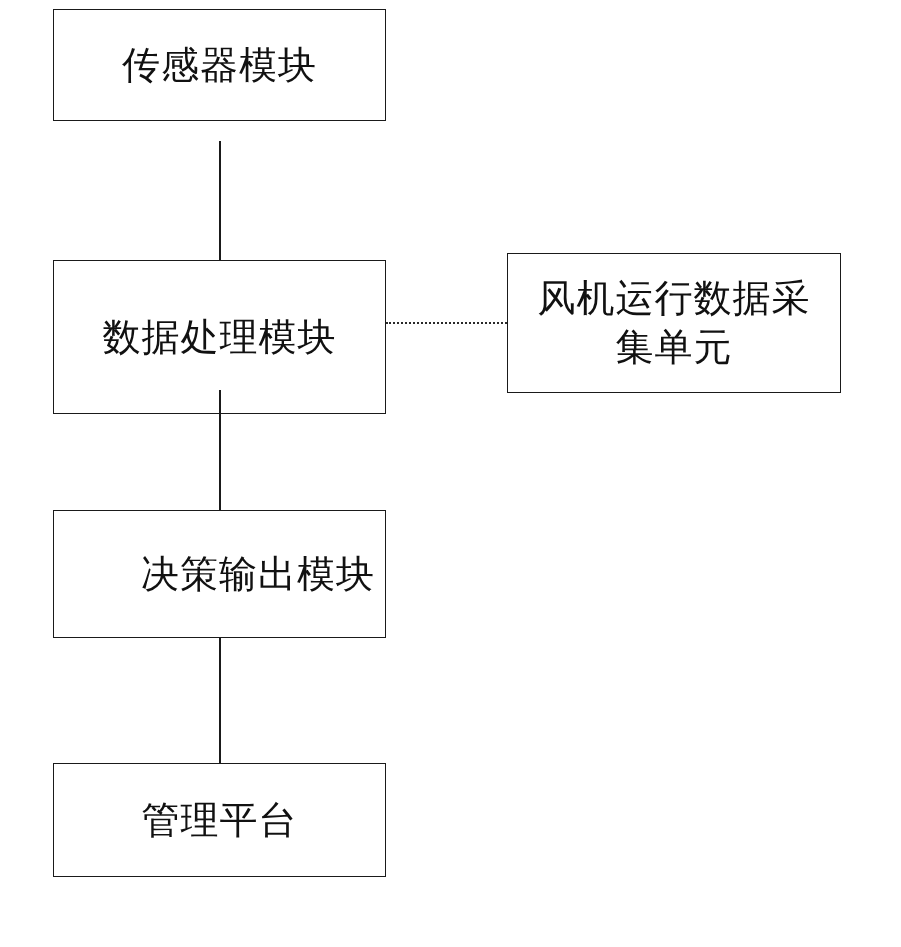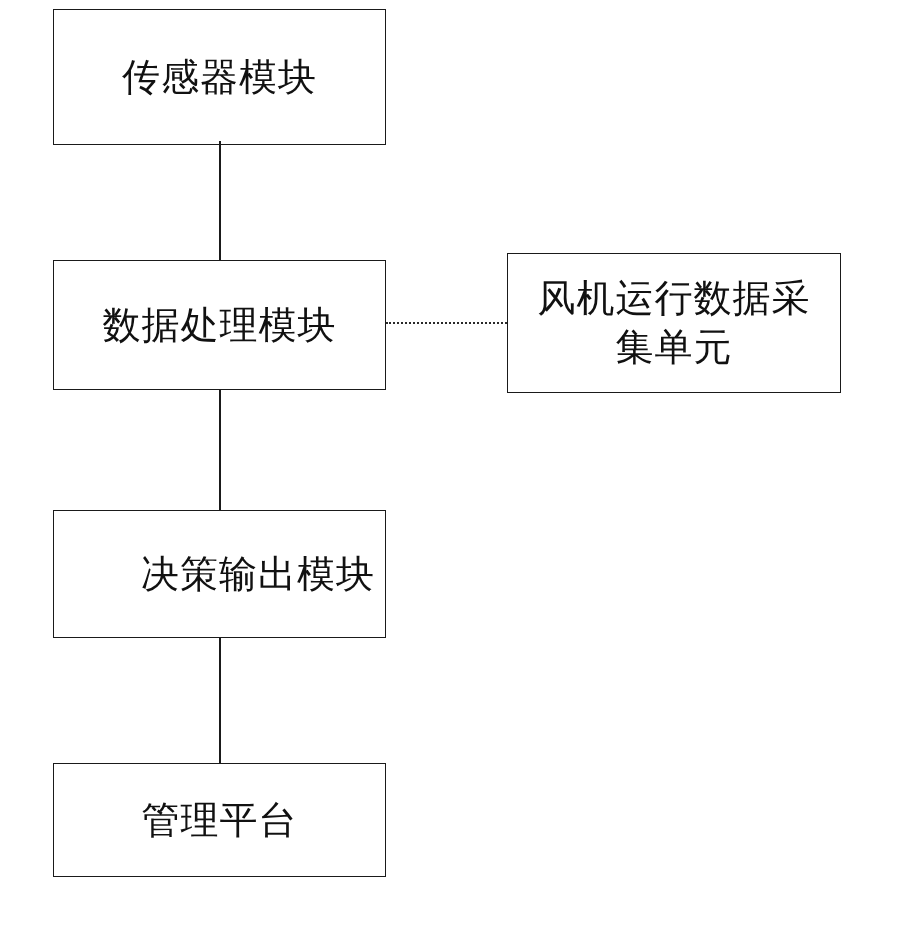--- a/index.html
+++ b/index.html
@@ -31,22 +31,22 @@
   .node-label {
     font-family: "DejaVu Serif", "Liberation Serif", serif;
     font-size: 38px;
     line-height: 1.28;
     color: #111111;
     letter-spacing: 1px;
     white-space: pre-line;
     padding: 0 10px;
   }
   
-  #node-sensor        { left: 53px;  top: 9px;   width: 333px; height: 136px; }
-  #node-data-process  { left: 53px;  top: 260px; width: 333px; height: 130px; }
+  #node-sensor        { left: 53px;  top: 9px;   width: 333px; height: 112px; }
+  #node-data-process  { left: 53px;  top: 260px; width: 333px; height: 154px; }
   #node-decision      { left: 53px;  top: 510px; width: 333px; height: 128px; justify-content: flex-end; }
   #node-platform      { left: 53px;  top: 763px; width: 333px; height: 114px; }
   #node-fan-data      { left: 507px; top: 253px; width: 334px; height: 140px; }
 
   
   .connector-vertical {
     position: absolute;
     width: 0;
     border-left: 2px solid #1a1a1a;
     left: 219px;

